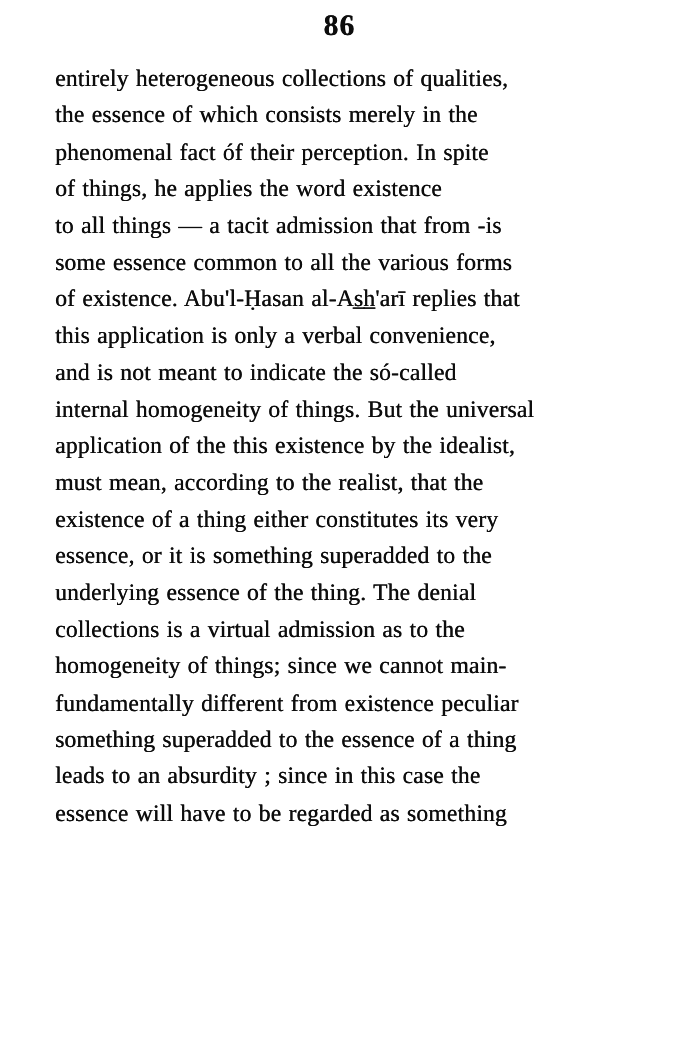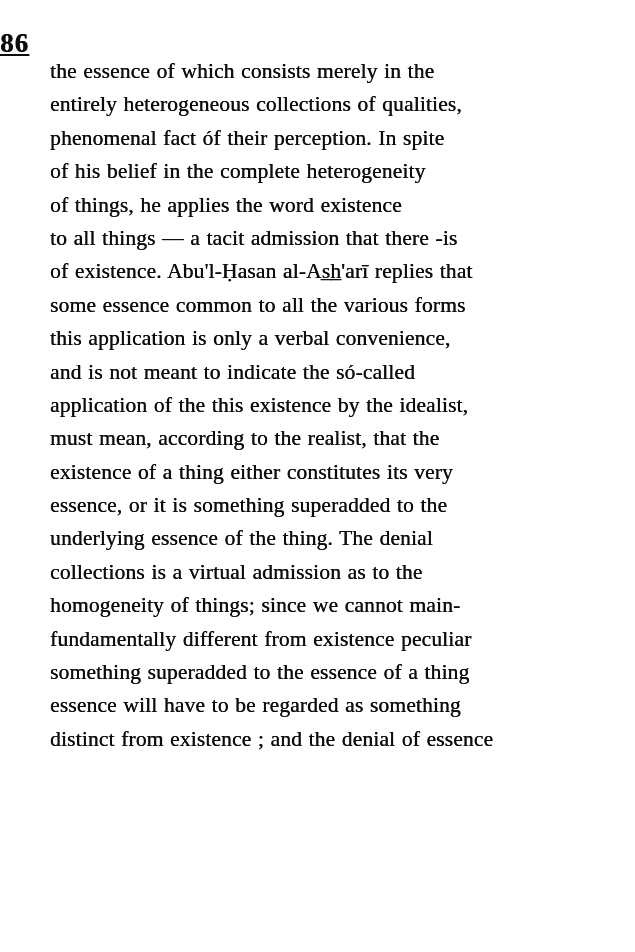--- a/index.html
+++ b/index.html
@@ -11,28 +11,28 @@
     position: relative;
     width: 635px;
     height: 952px;
     background: #ffffff;
     overflow: hidden;
     font-family: "Liberation Serif", "DejaVu Serif", serif;
     color: #0d0d0d;
   }
   .page-number {
     position: absolute;
-    top: 28px;
+    top: 8px;
     left: 0;
     width: 617px; 
+    text-align: center;
     font-size: 27px;
     font-weight: bold;
     letter-spacing: 1px;
     text-shadow: 0.4px 0 0 currentColor;
-    text-decoration: underline;
   }
   .text-block {
     position: absolute;
     left: 50px;
     top: 55px;
     width: 531px;
   }
   .text-line {
     font-size: 21.5px;
     line-height: 33.4px;
@@ -52,35 +52,35 @@
     display: inline-block;
     width: 100%;
   }
 </style>
 </head>
 <body>
 
 <div class="book-page">
   <div class="page-number">86</div>
   <div class="text-block">
+      <div class="text-line">entirely heterogeneous collections of qualities,</div>
       <div class="text-line">the essence of which consists merely in the</div>
-      <div class="text-line">entirely heterogeneous collections of qualities,</div>
       <div class="text-line">phenomenal fact óf their perception. In spite</div>
-      <div class="text-line">of his belief in the complete heterogeneity</div>
       <div class="text-line">of things, he applies the word existence</div>
-      <div class="text-line">to all things — a tacit admission that there -is</div>
+      <div class="text-line">to all things — a tacit admission that from -is</div>
+      <div class="text-line">some essence common to all the various forms</div>
       <div class="text-line">of existence. Abu'l-Ḥasan al-As̲h̲'arī replies that</div>
-      <div class="text-line">some essence common to all the various forms</div>
       <div class="text-line">this application is only a verbal convenience,</div>
       <div class="text-line">and is not meant to indicate the só-called</div>
+      <div class="text-line">internal homogeneity of things. But the universal</div>
       <div class="text-line">application of the this existence by the idealist,</div>
       <div class="text-line">must mean, according to the realist, that the</div>
       <div class="text-line">existence of a thing either constitutes its very</div>
       <div class="text-line">essence, or it is something superadded to the</div>
       <div class="text-line">underlying essence of the thing. The denial</div>
       <div class="text-line">collections is a virtual admission as to the</div>
       <div class="text-line">homogeneity of things; since we cannot main-</div>
       <div class="text-line">fundamentally different from existence peculiar</div>
       <div class="text-line">something superadded to the essence of a thing</div>
+      <div class="text-line">leads to an absurdity ; since in this case the</div>
       <div class="text-line">essence will have to be regarded as something</div>
-      <div class="text-line">distinct from existence ; and the denial of essence</div>
     </div>
 </div>
 
 </body></html>

